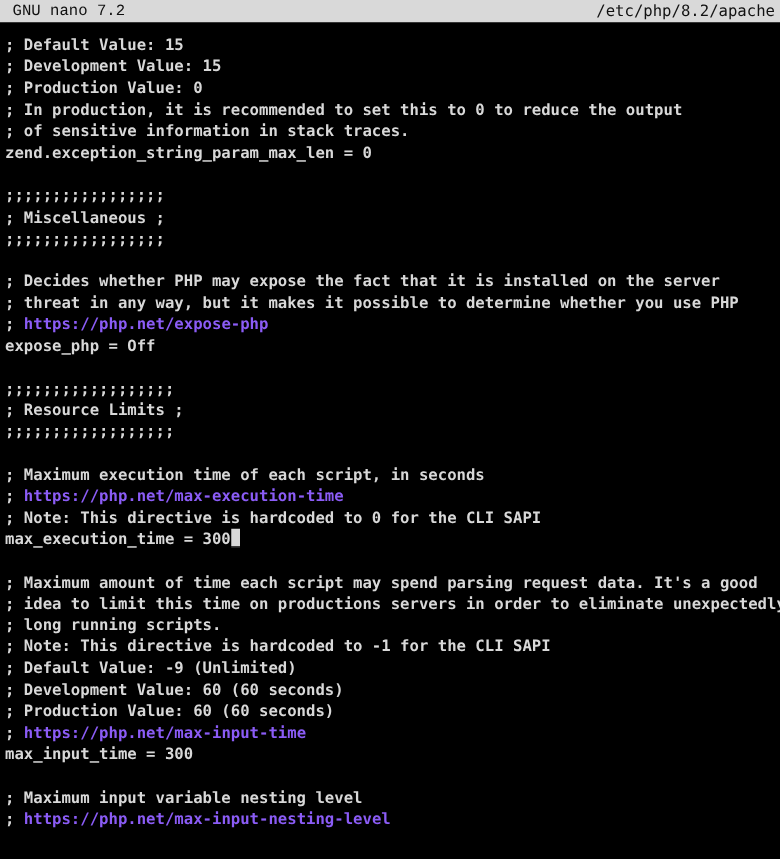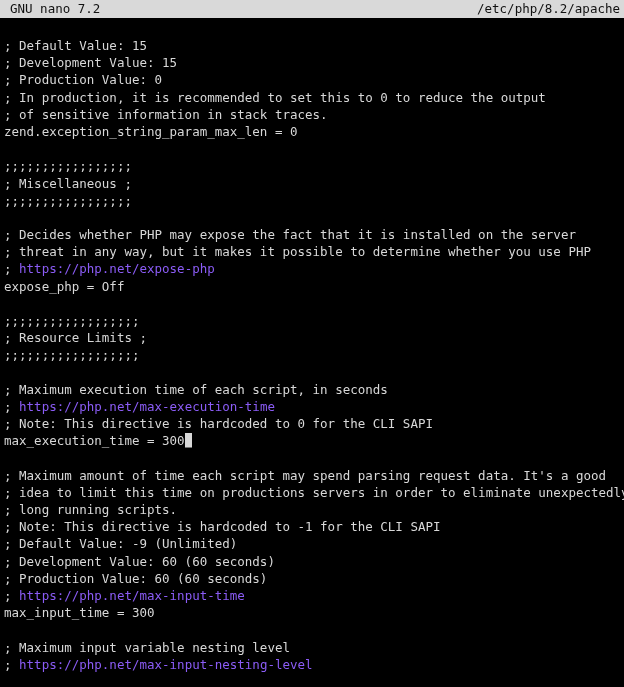--- a/index.html
+++ b/index.html
@@ -33,31 +33,33 @@
     height: 18px;
     line-height: 18px;
     font-size: 12.5px;
     padding: 0 2px;
     flex: 0 0 auto;
     white-space: nowrap;
     overflow: hidden;
   }
   .titlebar .tb-left {
     padding-left: 8px;
+    font-family: Liberation Mono, monospace;
   }
   .titlebar .tb-right {
     padding-right: 2px;
     margin-left: 48px;
   }
   
   .editor {
     flex: 1 1 auto;
-    padding: 19px 4px 0 4px;
+    padding: 9px 4px 0 4px;
     overflow: hidden;
     background: #000000;
+    font-weight: bold;
   }
   .line {
     white-space: pre;
     height: 17.2px;
     color: #d8d8d8;
   }
   .line.blank {
     height: 17.2px;
   }
   .url {

